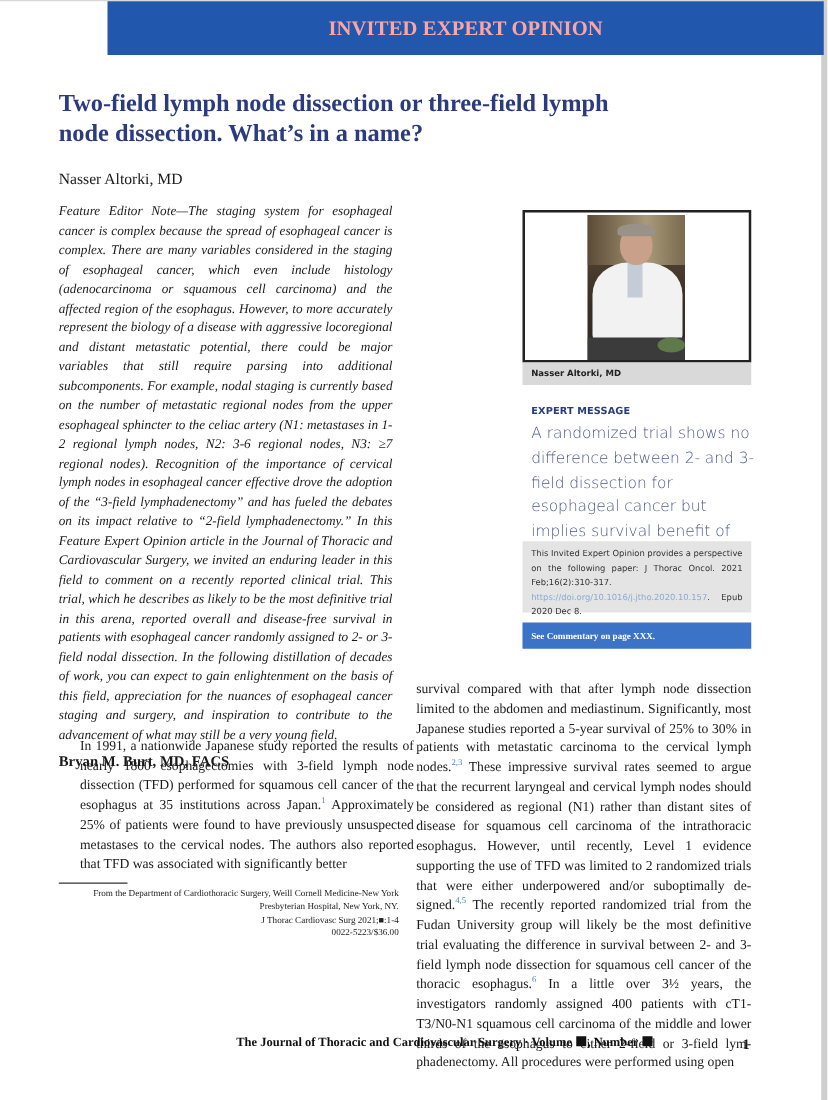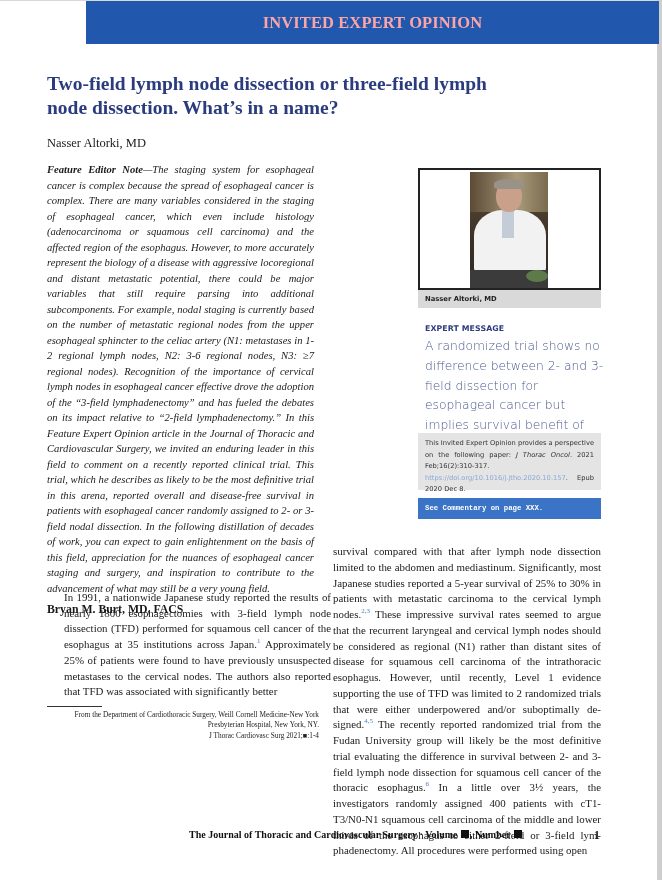--- a/index.html
+++ b/index.html
@@ -25,21 +25,21 @@
   .author {
     position: absolute; left: 47px; top: 136px;
     font-size: 12.5px; color: #1a1a1a;
   }
 
   .editor-note {
     position: absolute; left: 47px; top: 162px; width: 267px;
     font-style: italic; font-size: 10.6px; line-height: 15.5px; text-align: justify;
     hyphens: manual;
   }
-  .editor-note .lead { font-weight: bold; margin-top: 40px; }
+  .editor-note .lead { font-weight: normal; margin-top: 40px; }
 
   .byline2 {
     position: absolute; left: 47px; top: 566px;
     font-weight: bold; font-size: 11.8px; margin-top: 36px;
   }
 
   .col1-body {
     position: absolute; left: 64px; top: 590px; width: 267px;
     font-size: 10.9px; line-height: 15.7px; text-align: justify;
   }
@@ -86,27 +86,27 @@
   .central-text {
     position: absolute; left: 425px; top: 337px; width: 180px;
     font-family: "DejaVu Sans", sans-serif; font-size: 12.3px; line-height: 19.8px; color: #4d5a8f; font-weight: 300;
   }
 
   .perspective-box {
     position: absolute; left: 418px; top: 433px; width: 183px; height: 57px;
     background: #e4e4e4; padding: 5px 7px;
     font-family: "DejaVu Sans", sans-serif; font-size: 6.7px; line-height: 11.6px; color: #333; text-align: justify;
   }
-  .perspective-box .it { font-style: italic; }
+  .perspective-box .it { }
   .perspective-box .link { color: #8aa9d6; }
 
   .commentary {
     position: absolute; left: 418px; top: 498px; width: 183px; height: 21px;
     background: #3b73c6; color: #ffffff;
-    font-family: Liberation Mono, monospace; font-weight: bold; font-size: 7.3px;
+    font-family: Liberation Serif, serif; font-weight: bold; font-size: 7.3px;
     padding-left: 7px; line-height: 21px;
   }
 
   .col2-body {
     position: absolute; left: 333px; top: 544px; width: 268px;
     font-size: 10.9px; line-height: 15.75px; text-align: justify;
   }
 
   .footer {
     position: absolute; left: 189px; top: 829px;
@@ -138,20 +138,21 @@
 <div class="byline2">Bryan M. Burt, MD, FACS</div>
 
 <div class="col1-body">
   <span>In 1991, a nationwide Japanese study reported the results of nearly 1800 esophagectomies with 3-field lymph node dissection (TFD) performed for squamous cell cancer of the esophagus at 35 institutions across Japan.</span><sup class="ref">1</sup><span> Approxi­mately 25% of patients were found to have previously un­suspected metastases to the cervical nodes. The authors also reported that TFD was associated with significantly better</span>
 </div>
 
 <div class="fn-rule"></div>
 <div class="footnotes">
   <p>From the Department of Cardiothoracic Surgery, Weill Cornell Medicine-New York Presbyterian Hospital, New York, NY.</p>
   <p>J Thorac Cardiovasc Surg 2021;■:1-4</p>
+  <p>0022-5223/$36.00</p>
 </div>
 
 <div class="photo-frame">
   <div class="photo">
     <div class="wall"></div>
     <div class="coat"></div>
     <div class="shirt"></div>
     <div class="head"></div>
     <div class="hair"></div>
     <div class="desk"></div>

